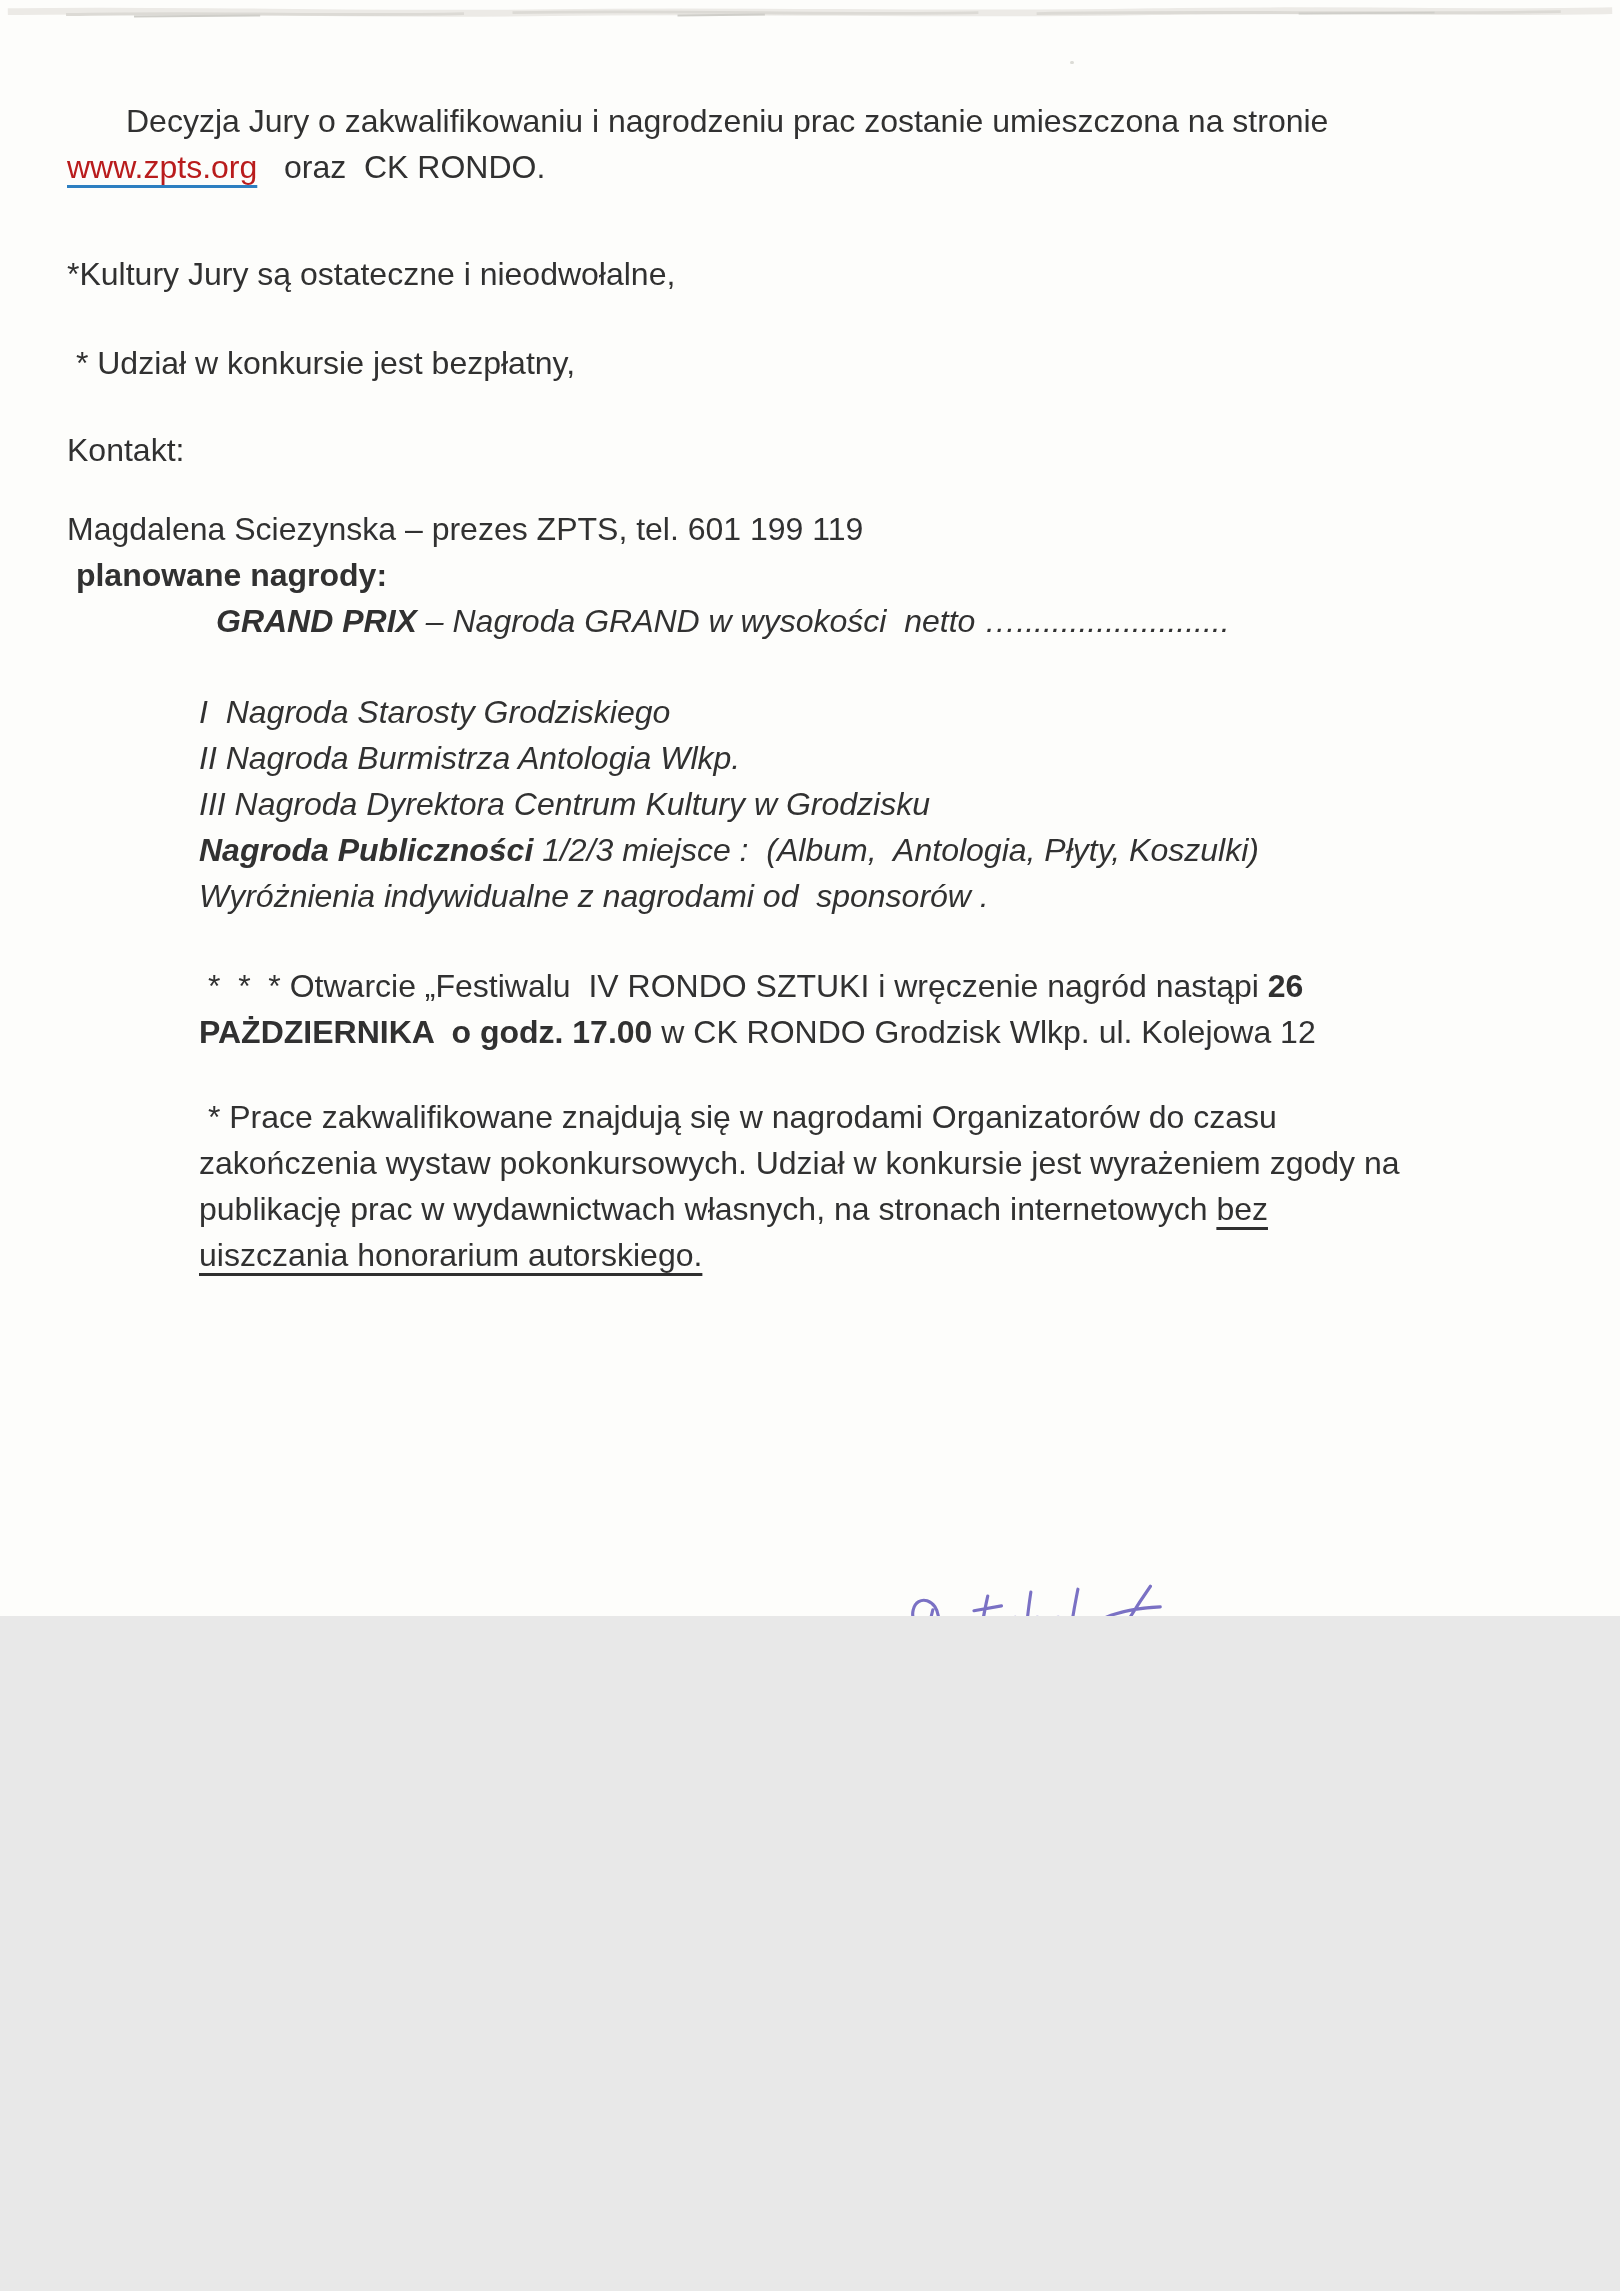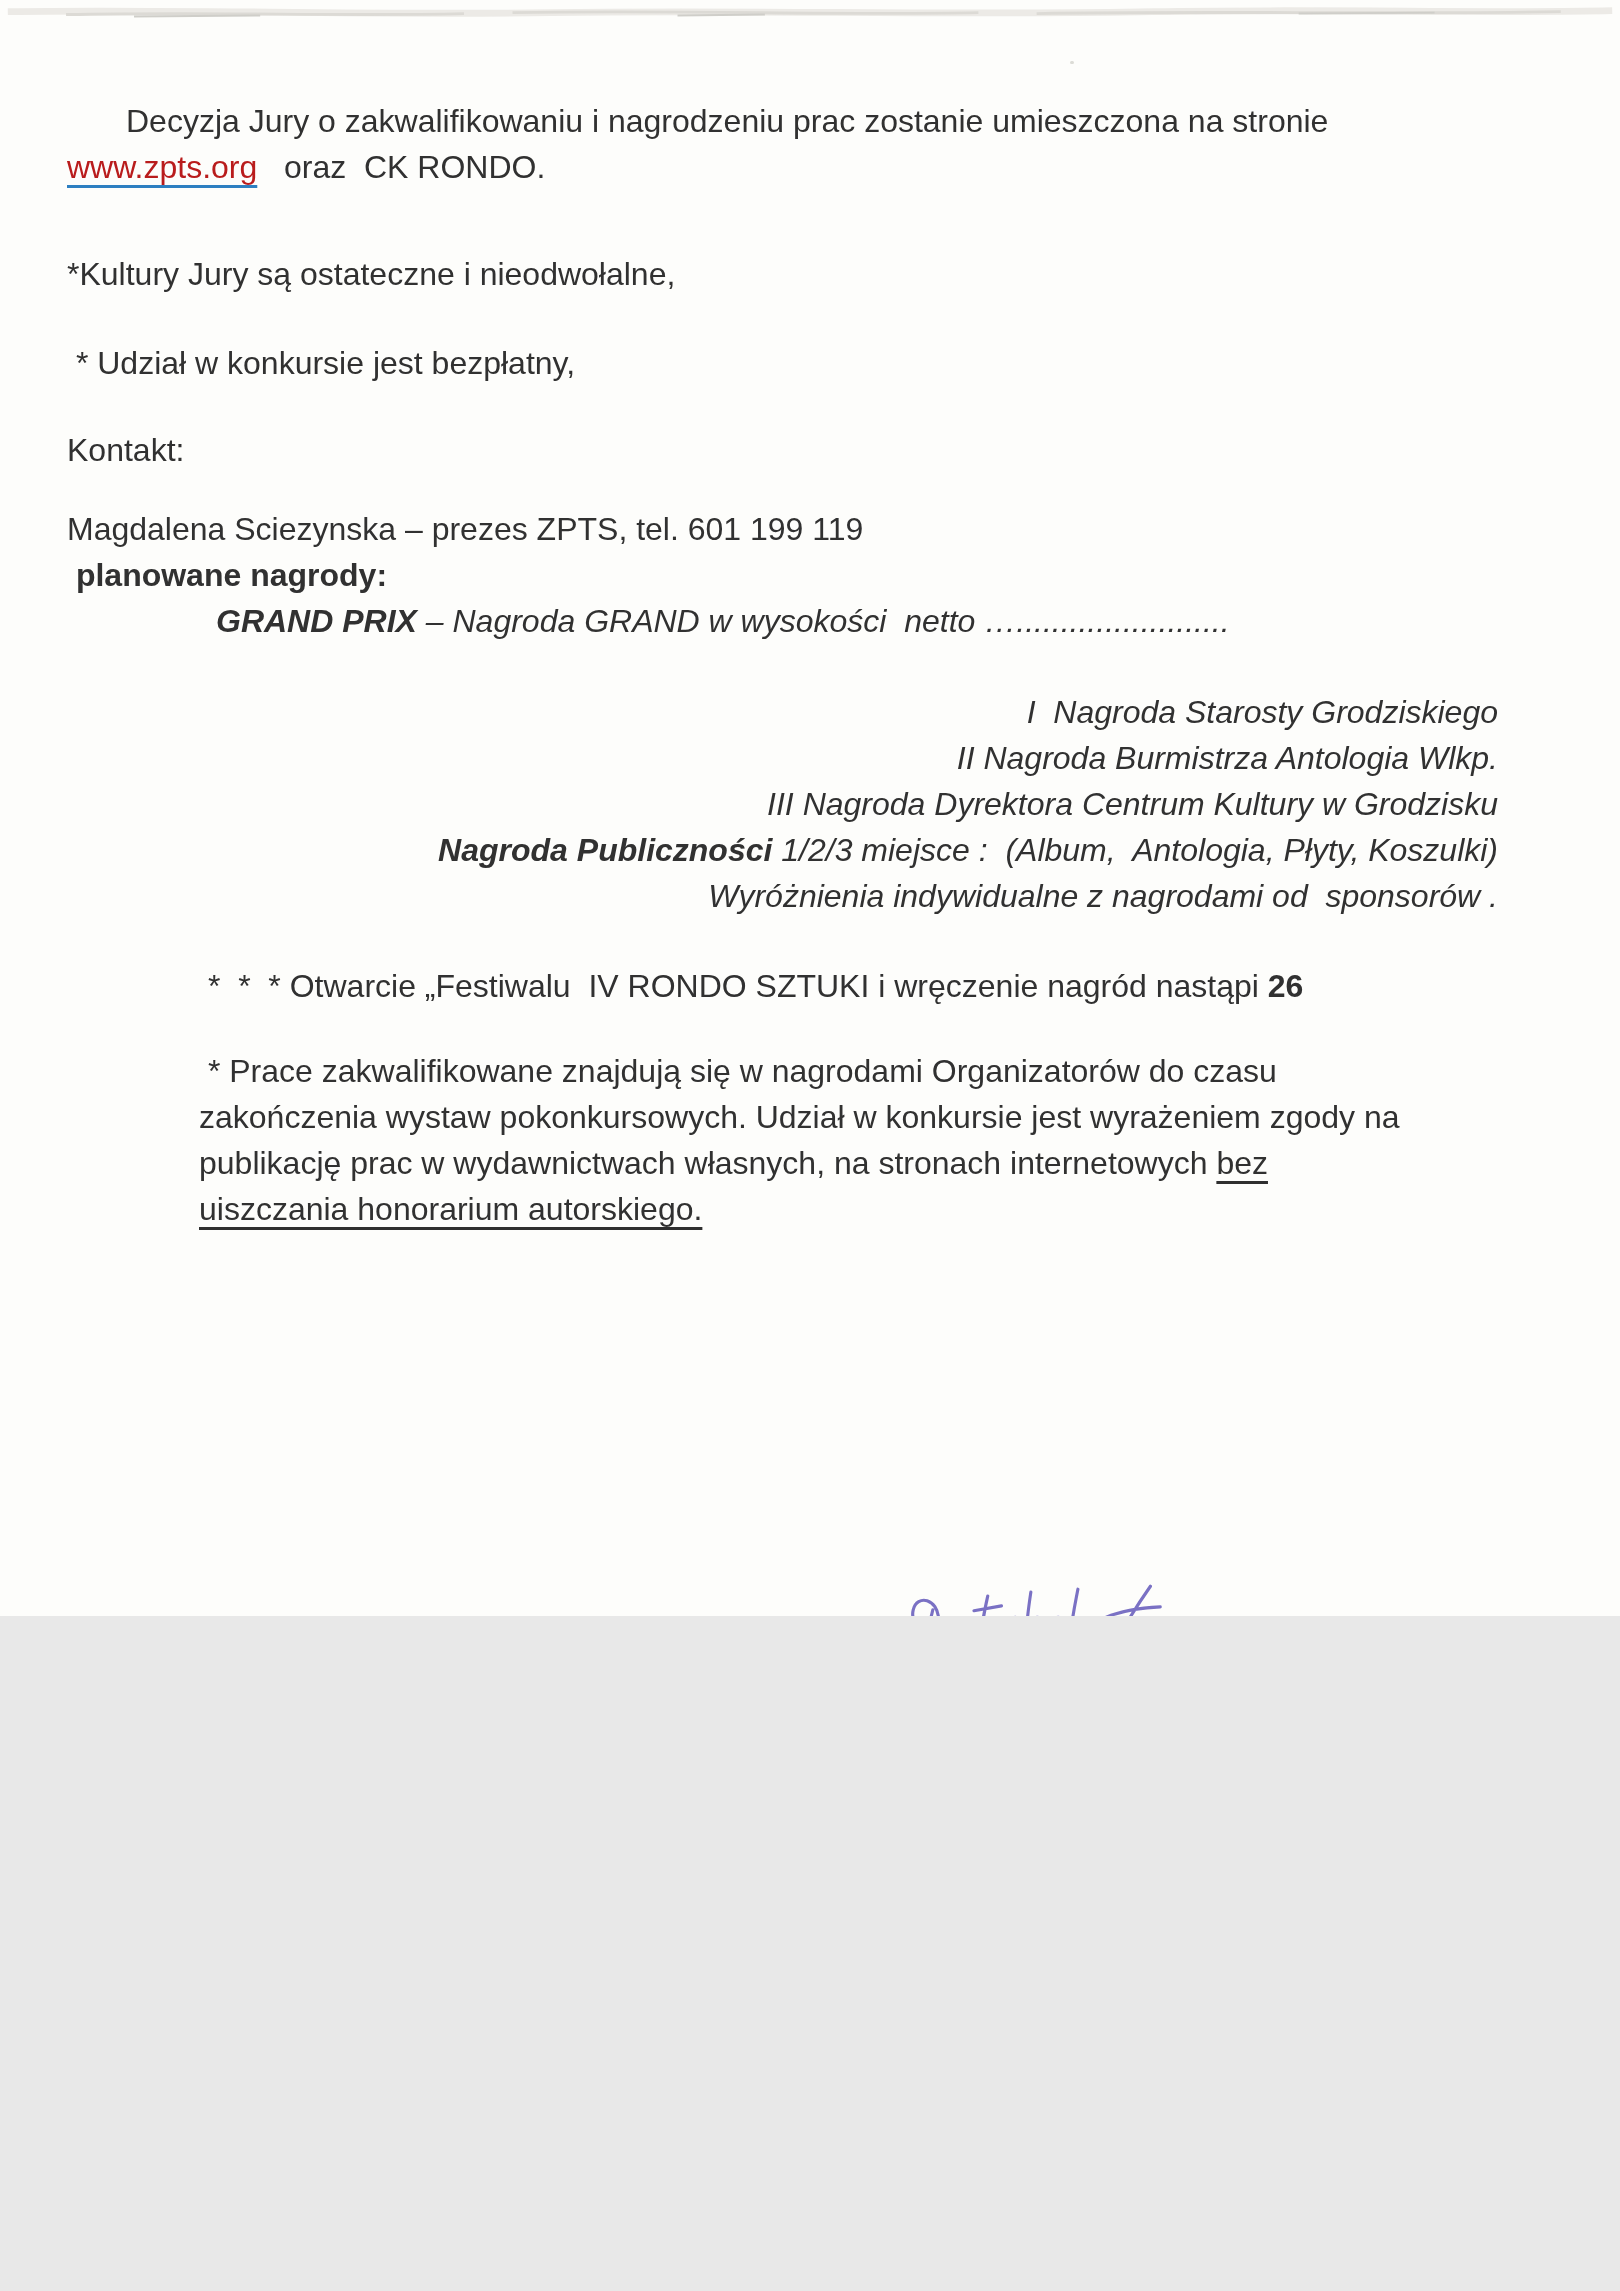--- a/index.html
+++ b/index.html
@@ -33,21 +33,21 @@
   
   .p1{margin-top:98px;}
   .p1 .line1{text-indent:59px;}
   .p2{margin-top:61px;}
   .p3{margin-top:31px;}
   .p4{margin-top:43px;}
   .p5{margin-top:41px;}
   .p6{margin-top:33px;}
   .p7{margin-top:0;}
   .p8{margin-top:0;padding-left:149px;}
-  .prizes{margin-top:45px;padding-left:132px;text-align:right;}
+  .prizes{margin-top:45px;padding-left:132px;}
   .p9{margin-top:44px;padding-left:132px;}
   .p10{margin-top:39px;padding-left:132px;}
   .handwriting{position:absolute;left:823px;top:1549px;width:549px;height:743px;}
 </style>
 </head>
 <body>
 
 <div class="page">
 
   <svg class="scan-top" viewBox="0 0 1653 34" aria-hidden="true">
@@ -92,20 +92,21 @@
     <div class="para prizes">
       <span class="line"><span class="t i">I  Nagroda Starosty Grodziskiego</span></span>
       <span class="line"><span class="t i">II Nagroda Burmistrza Antologia Wlkp.</span></span>
       <span class="line"><span class="t i">III Nagroda Dyrektora Centrum Kultury w Grodzisku</span></span>
       <span class="line"><span class="t bi">Nagroda Publiczności</span><span class="t i"> 1/2/3 miejsce :  (Album,  Antologia, Płyty, Koszulki)</span></span>
       <span class="line"><span class="t i">Wyróżnienia indywidualne z nagrodami od  sponsorów .</span></span>
     </div>
 
     <p class="para p9">
       <span class="line"><span class="t"> *  *  * Otwarcie „Festiwalu  IV RONDO SZTUKI i wręczenie nagród nastąpi </span><span class="t b">26</span></span>
+      <span class="line"><span class="t b">PAŻDZIERNIKA  o godz. 17.00</span><span class="t"> w CK RONDO Grodzisk Wlkp. ul. Kolejowa 12</span></span>
     </p>
 
     <p class="para p10">
       <span class="line"><span class="t"> * Prace zakwalifikowane znajdują się w nagrodami Organizatorów do czasu</span></span>
       <span class="line"><span class="t">zakończenia wystaw pokonkursowych. Udział w konkursie jest wyrażeniem zgody na</span></span>
       <span class="line"><span class="t">publikację prac w wydawnictwach własnych, na stronach internetowych </span><span class="t u">bez</span></span>
       <span class="line"><span class="t u">uiszczania honorarium autorskiego.</span></span>
     </p>
 
   </div>

